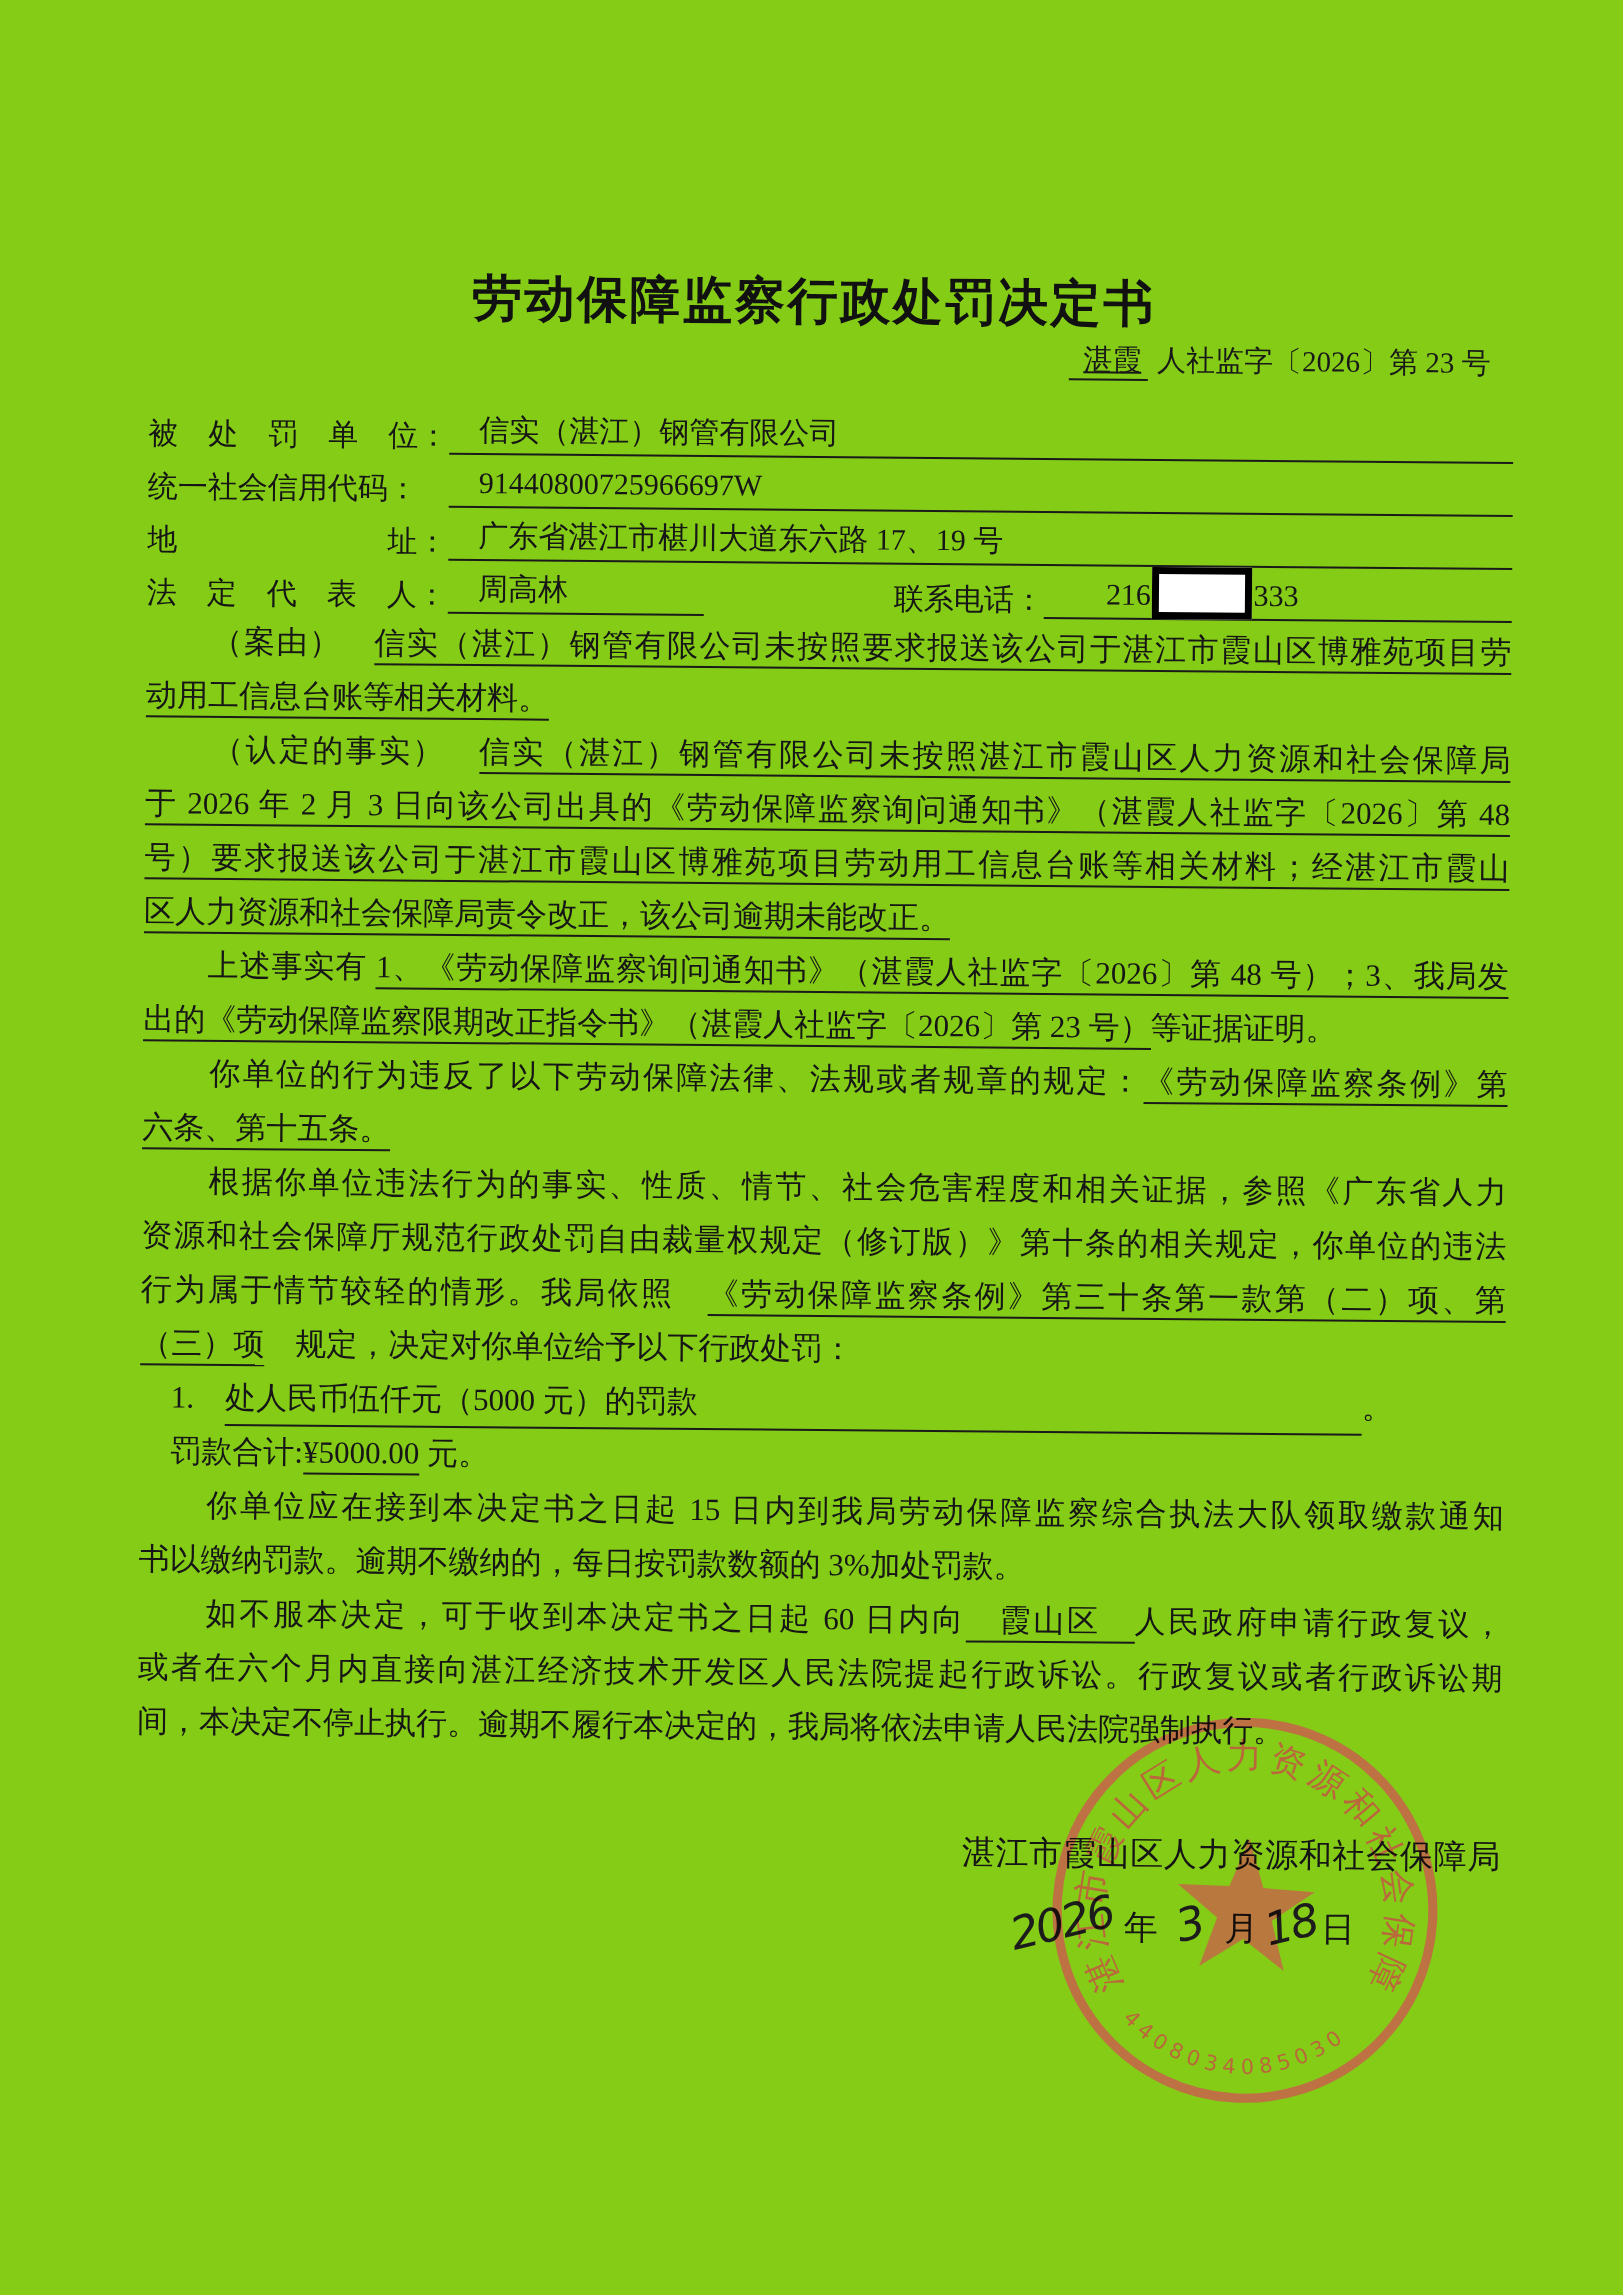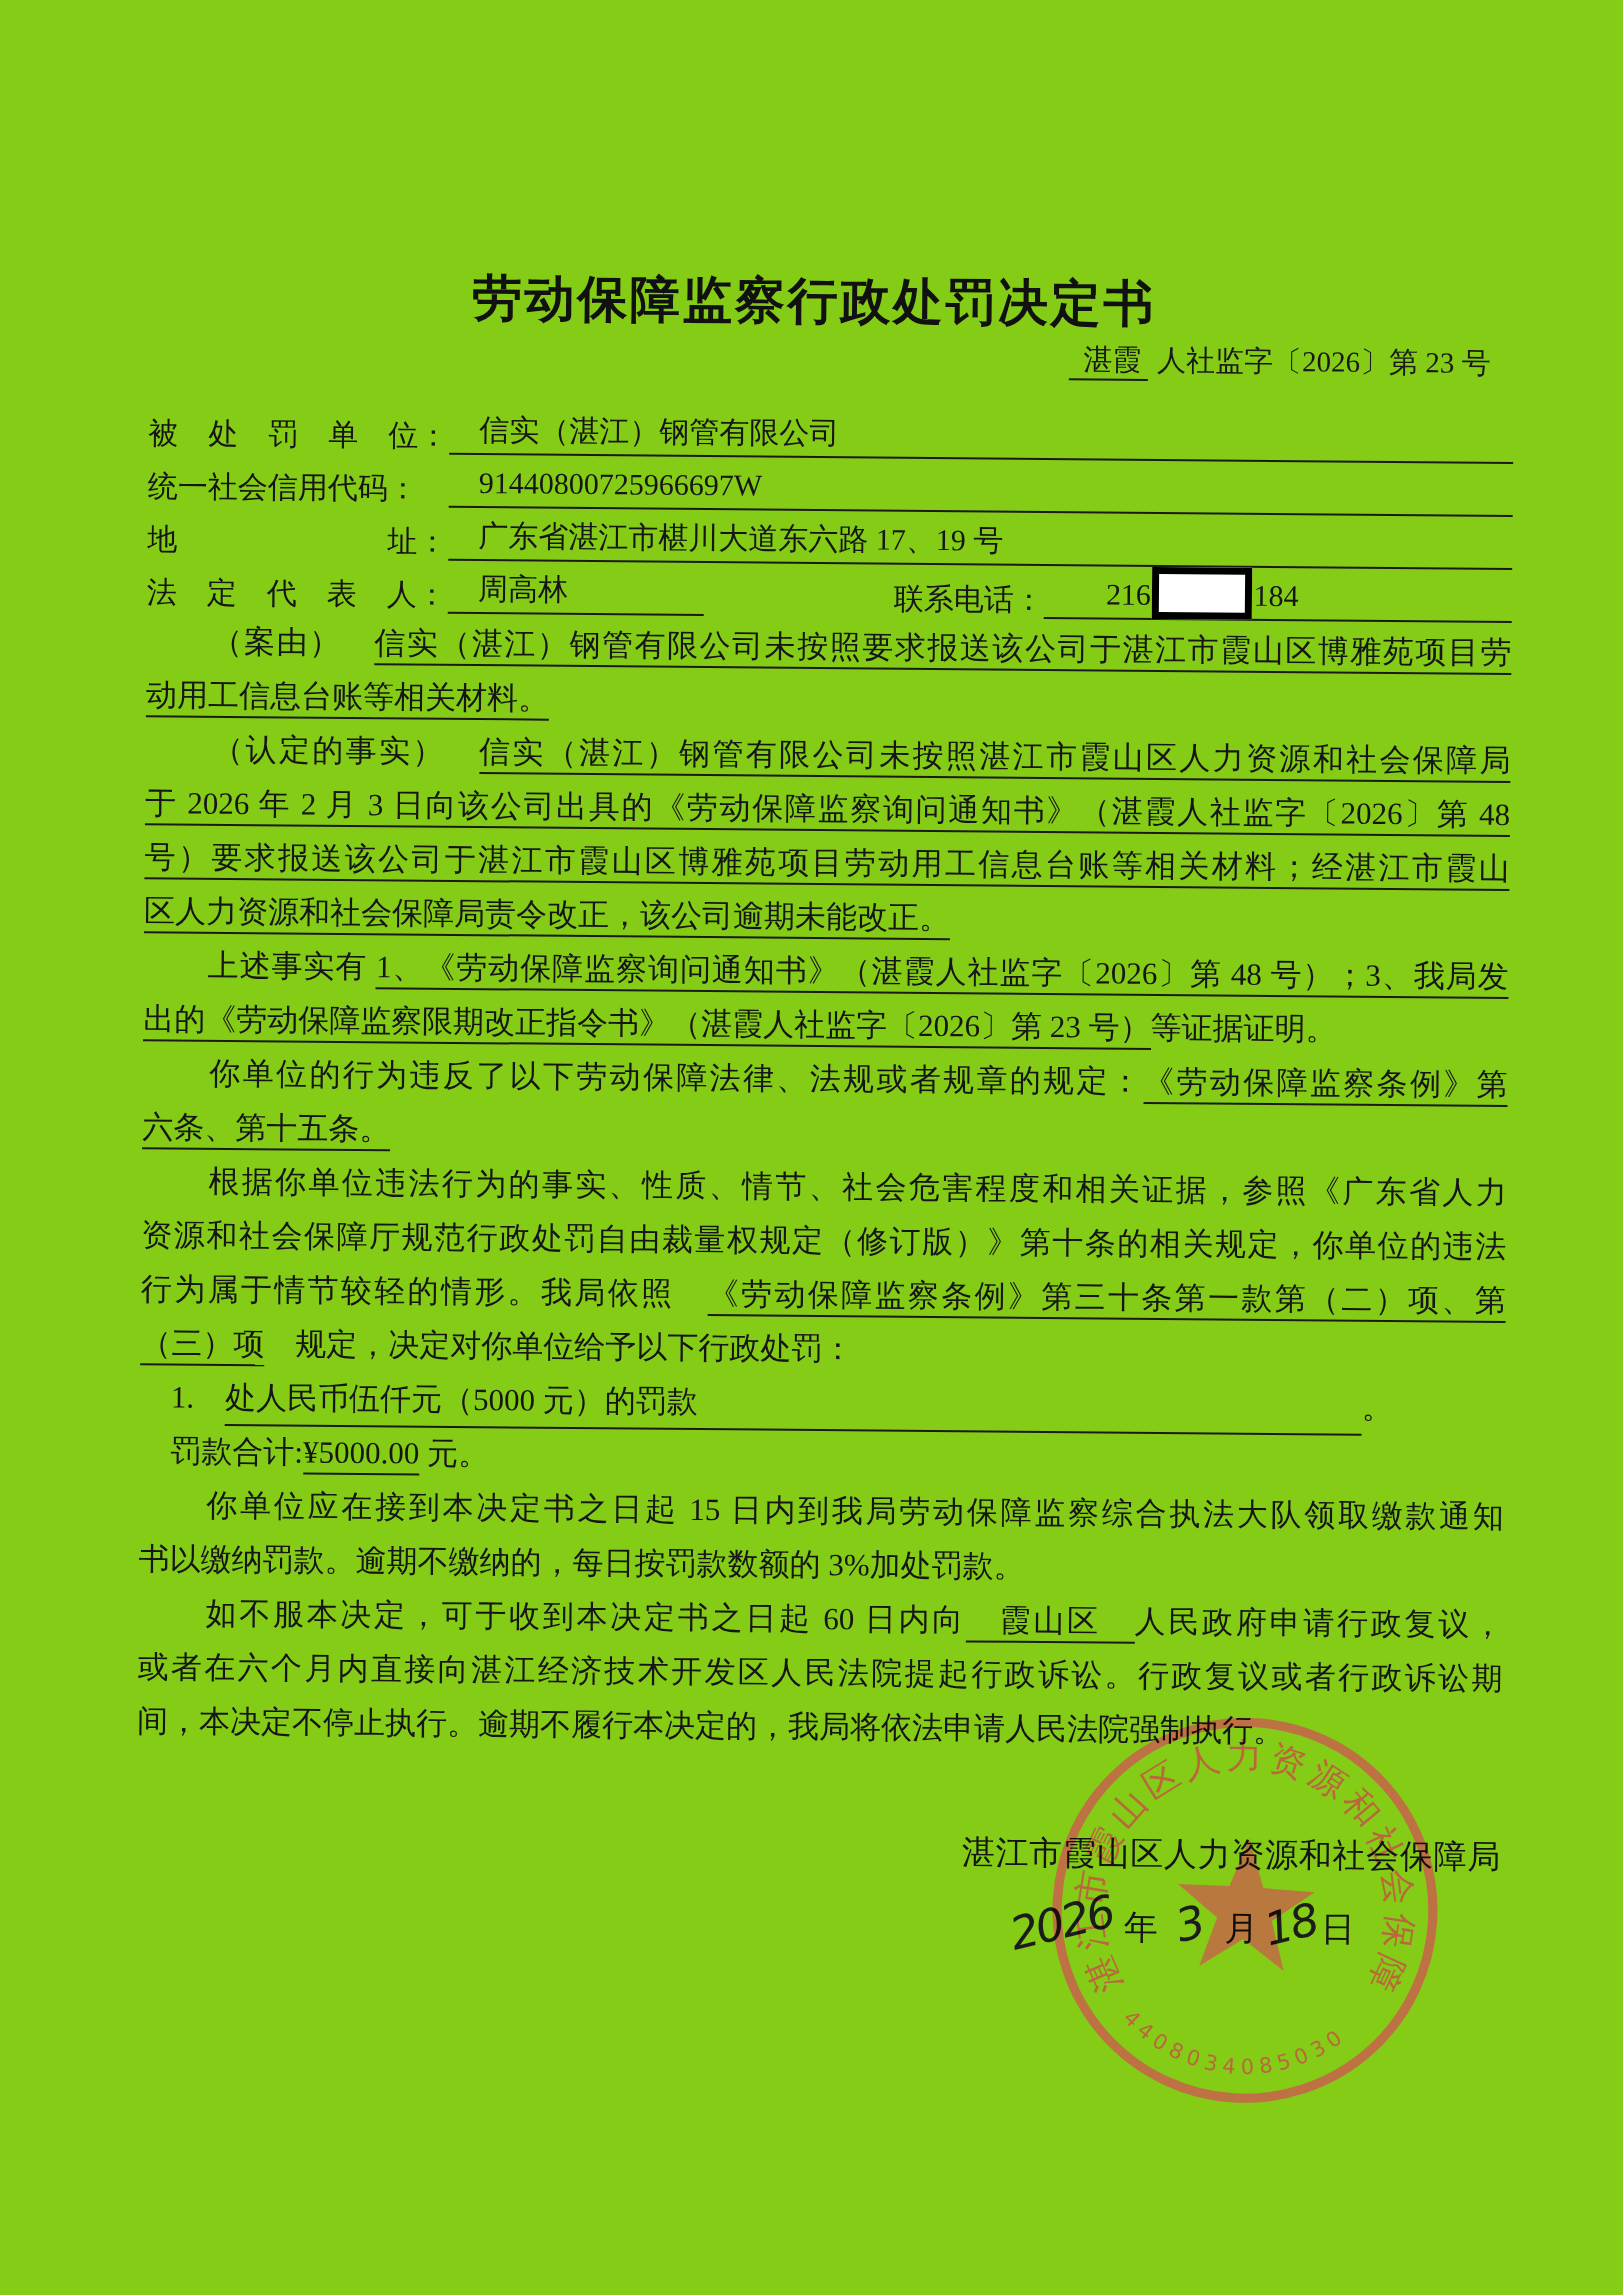--- a/index.html
+++ b/index.html
@@ -9,21 +9,21 @@
   }
   .sheet{position:absolute;inset:0;transform:rotate(0.5deg);transform-origin:812px 589px;}
   .doc-title{
     position:absolute;top:268px;left:0;width:1623px;text-align:center;
     font-family:"Liberation Sans",sans-serif;font-weight:bold;font-size:50px;
     letter-spacing:2.6px;color:#111;
   }
   .docno{
     position:absolute;top:338px;left:1067px;width:458px;font-size:29px;white-space:nowrap;color:#191919;
   }
-  .docno .region{border-bottom:2.6px solid #1a1a1a;padding:0 6.5px 2.6px 14.4px;margin-right:9.2px;}
+  .docno .region{border-bottom:2.6px solid #1a1a1a;padding:0 6.5px 2.6px 14.4px;margin-right:9.2px;text-decoration:underline;}
   
   .fields{position:absolute;top:405px;left:147px;width:1365px;}
   .frow{display:flex;align-items:flex-end;height:53px;font-size:30px;line-height:39px;}
   .flabel{flex:0 0 301px;white-space:nowrap;color:#151515;}
   .fval{flex:1 1 auto;border-bottom:2.6px solid #1a1a1a;padding:0 0 3.9px 30px;white-space:nowrap;}
   .fval.name{flex:0 0 226px;}
   .flabel2{flex:0 0 340px;text-align:right;white-space:nowrap;}
   .fval.phone{display:flex;align-items:flex-end;padding-left:62px;}
   .redact{
     display:inline-block;width:86px;height:38px;border:7.2px solid #000;background:#fff;
@@ -80,21 +80,21 @@
         <span class="flabel">地　　　　　　　址：</span>
         <span class="fval">广东省湛江市椹川大道东六路 17、19 号</span>
       </div>
       <div class="frow">
         <span class="flabel">法　定　代　表　人：</span>
         <span class="fval name">周高林</span>
         <span class="flabel2">联系电话：</span>
         <span class="fval phone">
             <span>216</span>
             <span class="redact"></span>
-            <span>184</span>
+            <span>333</span>
           </span>
       </div>
     </div>
 
     <div class="body">
         <div class="bline fill"><span>　　（案由）　</span><span class="u">信实（湛江）钢管有限公司未按照要求报送该公司于湛江市霞山区博雅苑项目劳</span></div>
         <div class="bline"><span class="u">动用工信息台账等相关材料。</span></div>
         <div class="bline fill"><span>　　（认定的事实）　</span><span class="u">信实（湛江）钢管有限公司未按照湛江市霞山区人力资源和社会保障局</span></div>
         <div class="bline fill"><span class="u">于 2026 年 2 月 3 日向该公司出具的《劳动保障监察询问通知书》（湛霞人社监字〔2026〕第 48</span></div>
         <div class="bline fill"><span class="u">号）要求报送该公司于湛江市霞山区博雅苑项目劳动用工信息台账等相关材料；经湛江市霞山</span></div>

